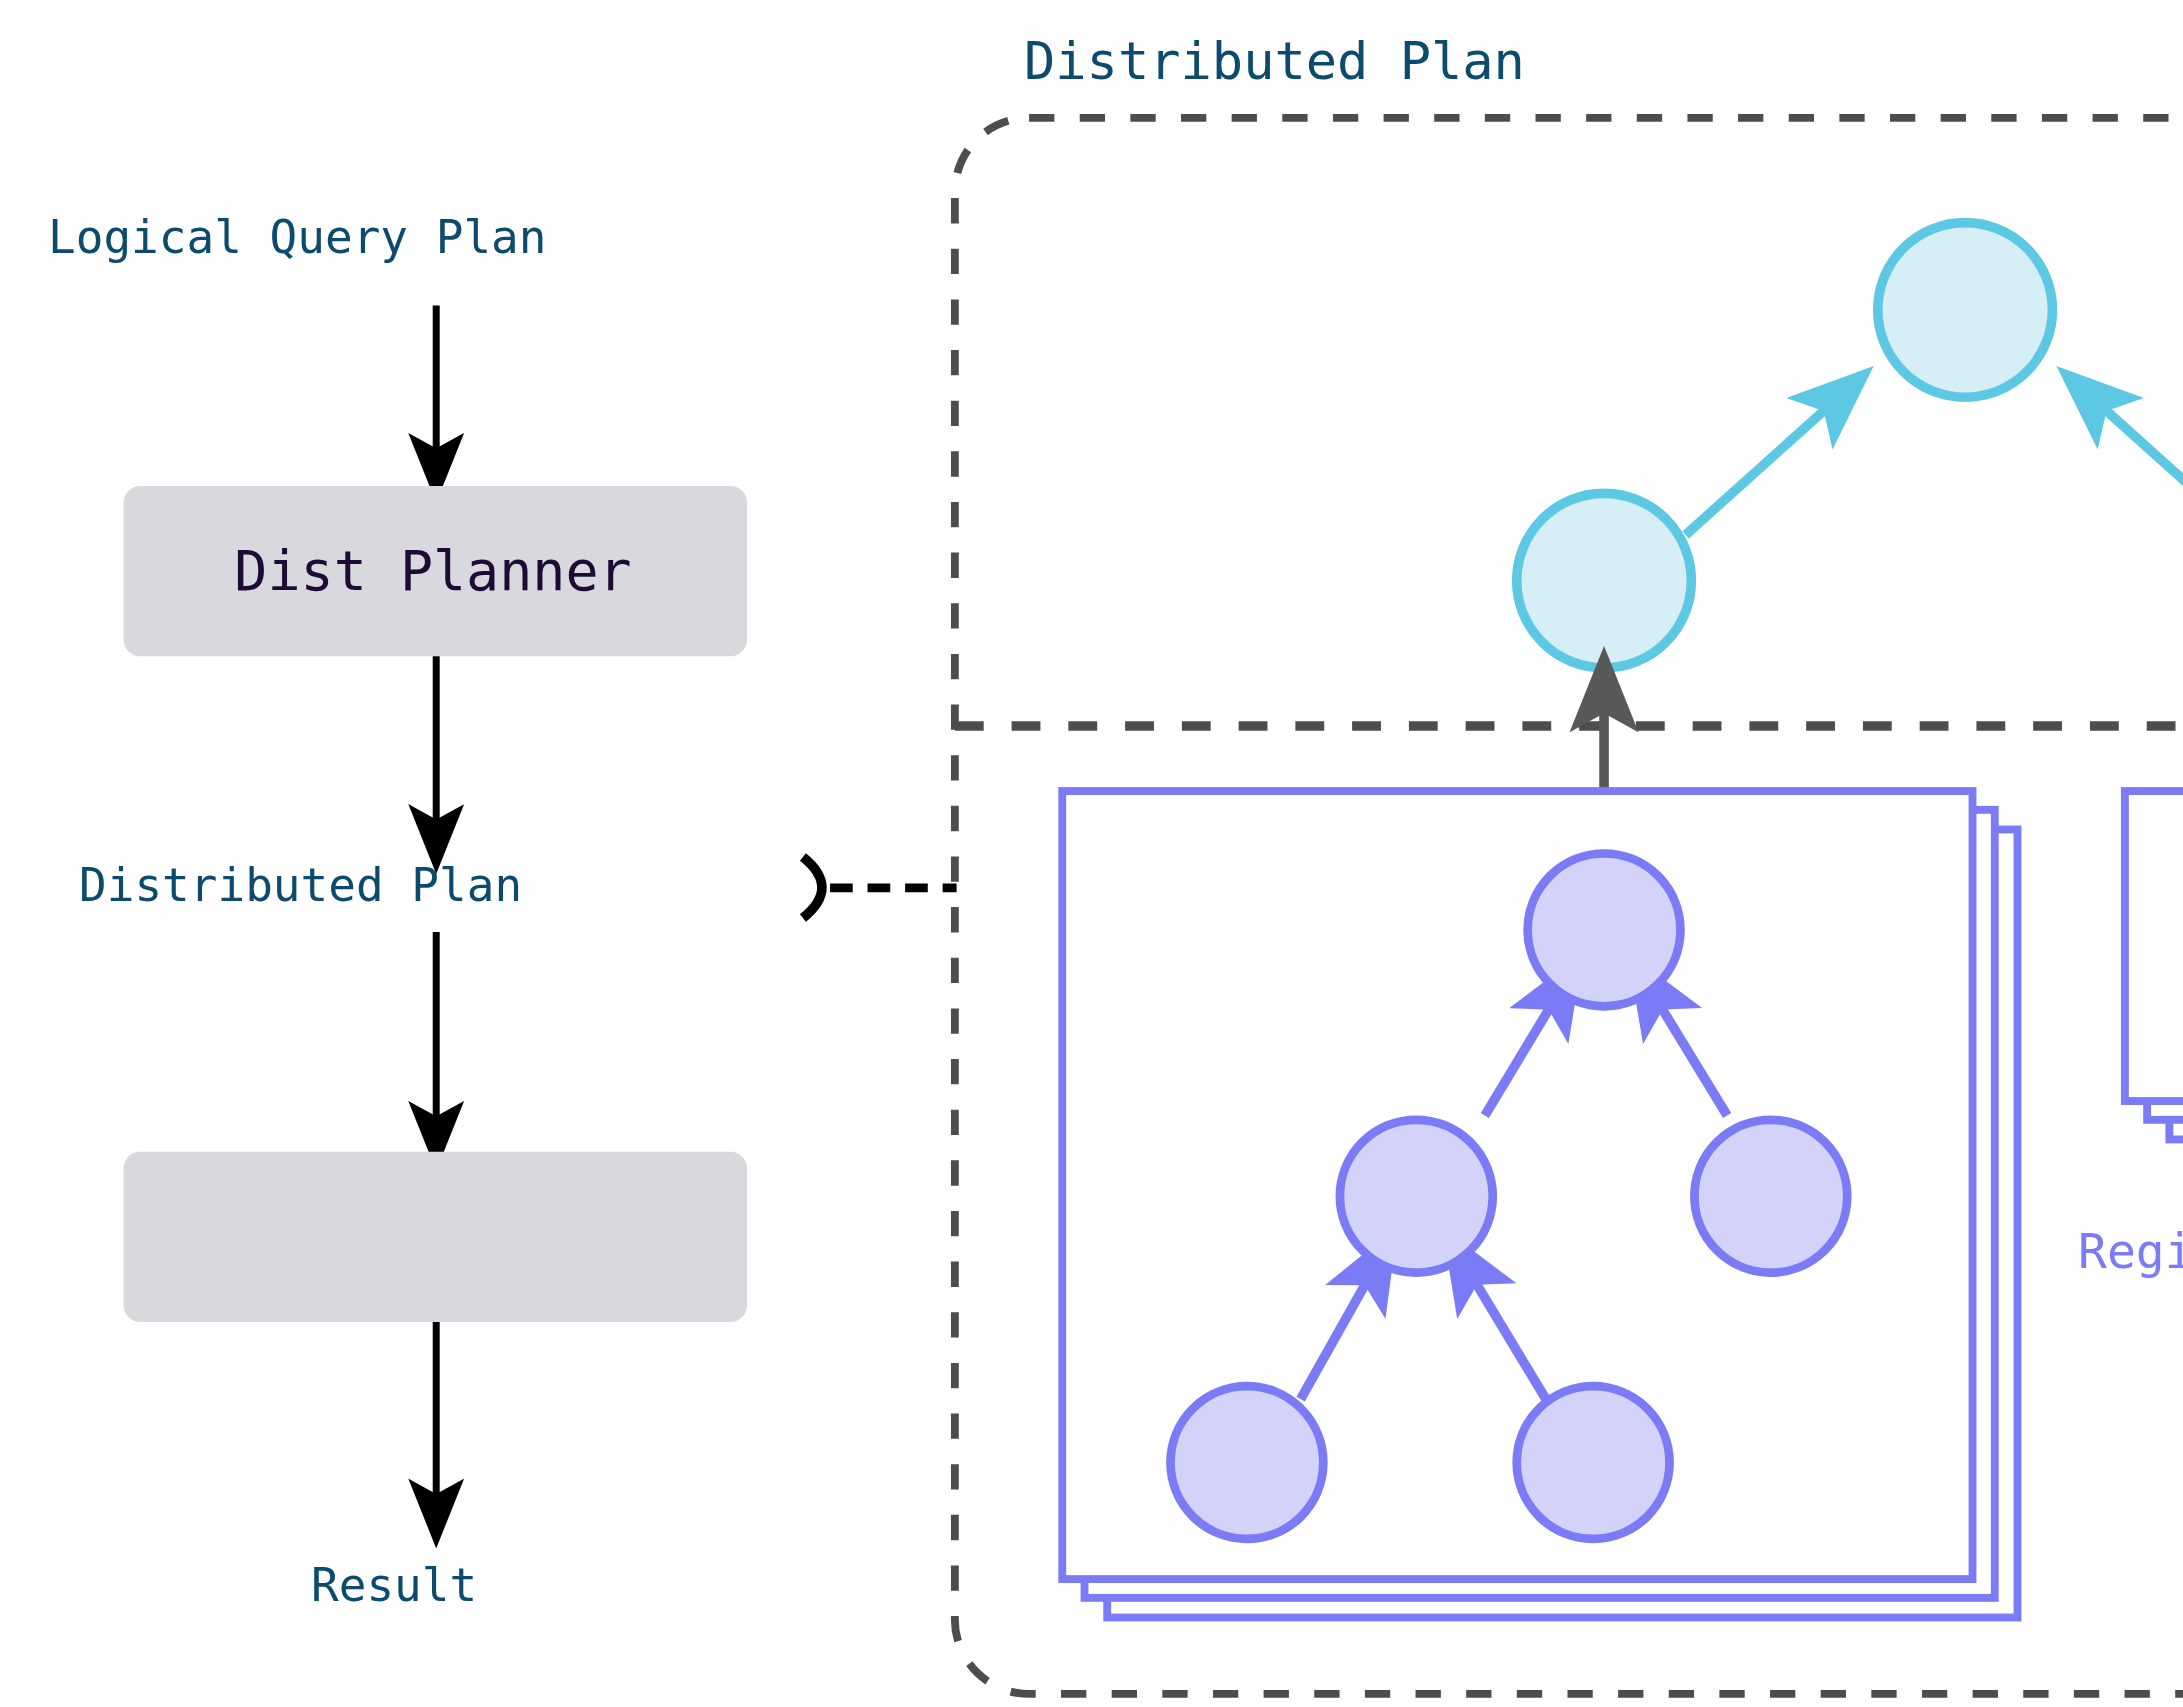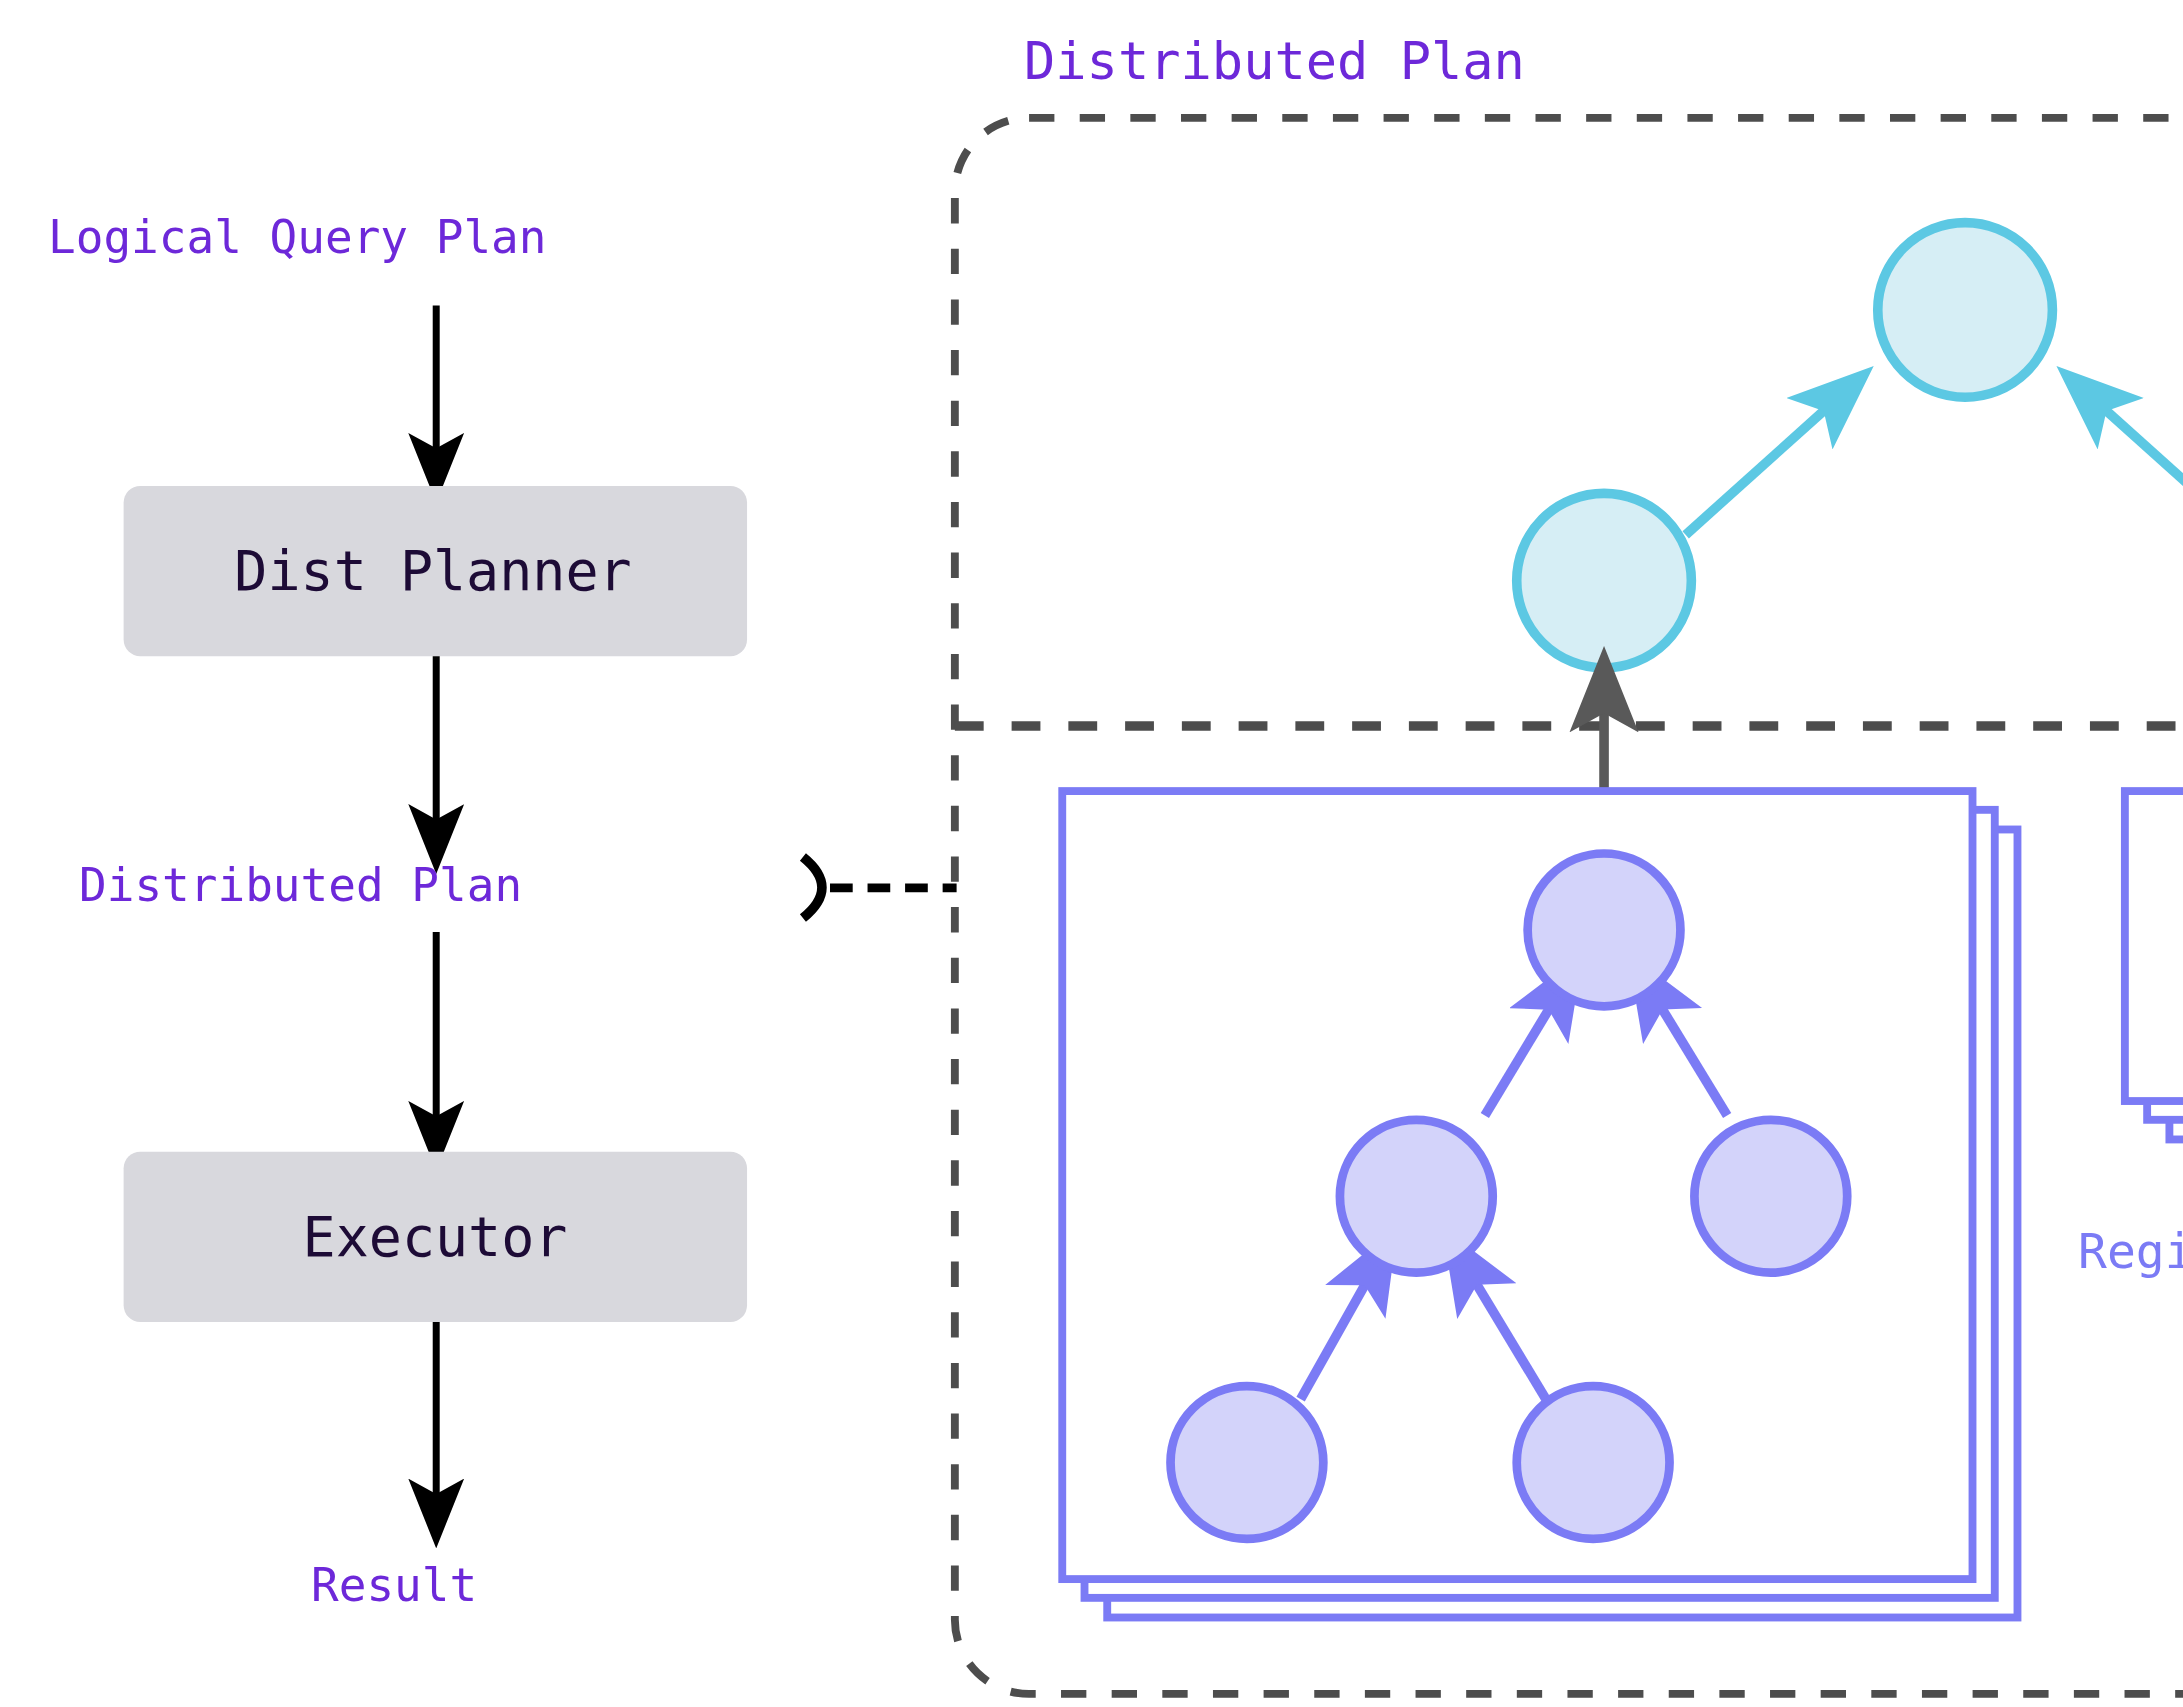--- a/index.html
+++ b/index.html
@@ -2,21 +2,21 @@
 <html style="font-size:7px"><head>
 <meta charset="utf-8">
 <style>
   html,body{margin:0;padding:0;background:#ffffff;}
   body{width:3188px;height:1707px;overflow:hidden;
        font-family:"DejaVu Sans Mono","Liberation Mono",monospace;}
   #stage{position:relative;width:3188px;height:1707px;background:#fff;}
   svg.layer{position:absolute;left:0;top:0;width:3188px;height:1707px;}
   .lbl{position:absolute;white-space:pre;
        font-family:"DejaVu Sans Mono","Liberation Mono",monospace;
-       color:#6d28d9;line-height:1;}
+       color:#0c4a6e;line-height:1;}
   .lbl.big{font-size:46px;}
   .lbl.mid{font-size:52px;}
   .lbl.regions{color:#7b7bf5;font-size:48px;}
   .boxlabel{position:absolute;display:flex;align-items:center;justify-content:center;
             font-family:"DejaVu Sans Mono","Liberation Mono",monospace;
             font-size:55px;color:#1d0b36;}
   .grayboxfill{fill:#d8d8dd;}
 </style>
 </head>
 <body>
@@ -89,21 +89,20 @@
 
     <circle cx="5327" cy="2130" r="175" fill="#d3d3fa" stroke="#7b7bf5" stroke-width="20"></circle>
   </svg>
 
   <div class="lbl big" style="left:48px; top:214px;">Logical Query Plan</div>
 
   <div class="boxlabel" style="left:123px; top:486px; width:620px; height:170px;">Dist Planner</div>
 
   <div class="lbl big" style="left:79px; top:862px;">Distributed Plan</div>
 
-  <div class="boxlabel" style="left:123px; top:1152px; width:624px; height:170px;">Executor</div>
 
   <div class="lbl big" style="left:311px; top:1562px;">Result</div>
 
   <div class="lbl mid" style="left:1024px; top:35px;">Distributed Plan</div>
 
   <div class="lbl regions" style="left:2078px; top:1227px;">Regions</div>
 
 </div>
 
 

